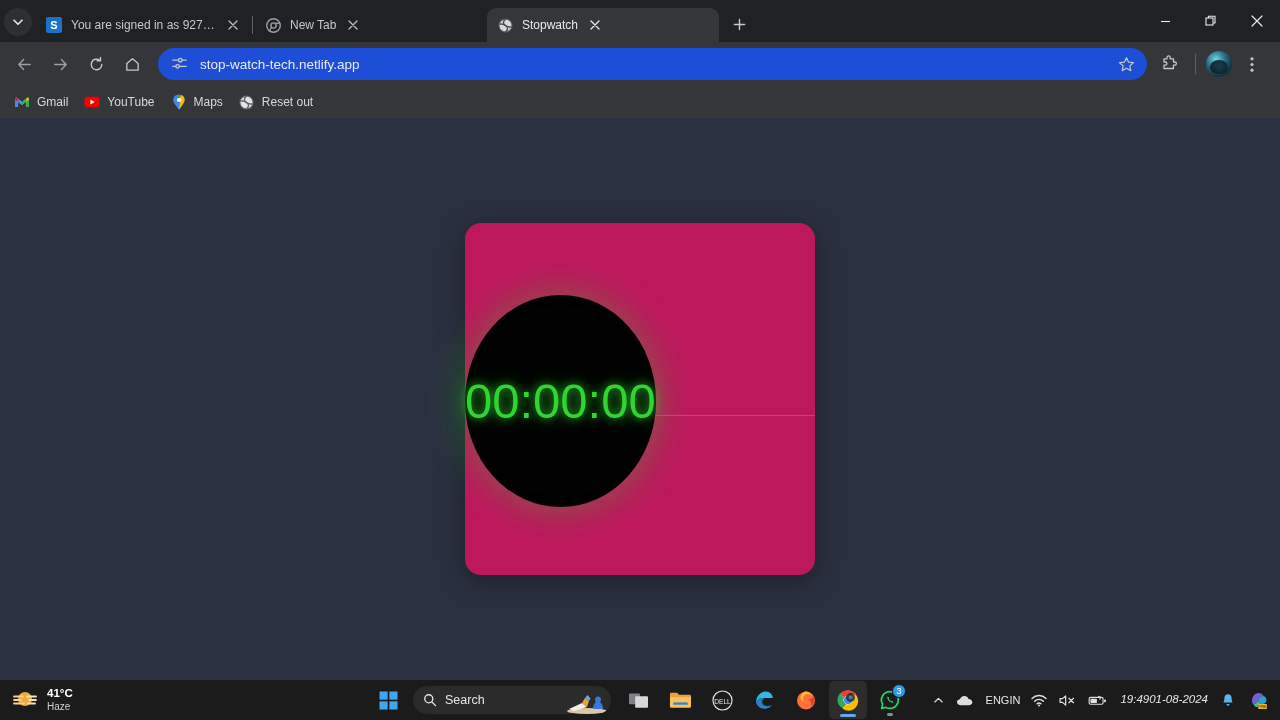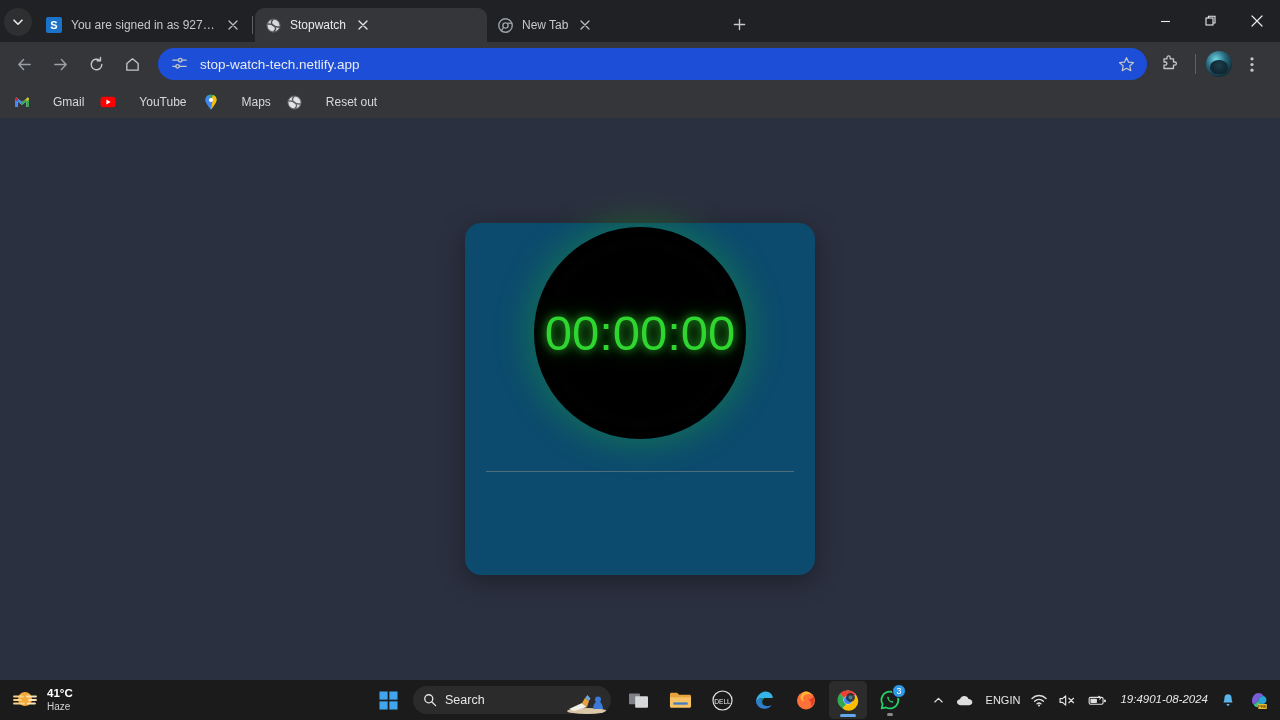--- a/index.html
+++ b/index.html
@@ -101,34 +101,34 @@
   }
 
   
   .bookmarks {
     height: 32px; background: #35363a;
     display: flex; align-items: center; padding-left: 10px;
   }
   .bm {
     display: flex; align-items: center; height: 24px;
     padding: 0 8px 0 4px; margin-right: 4px; border-radius: 4px;
-    color: #d6d8da; font-size: 12px; gap: 16px;
+    color: #d6d8da; font-size: 12px;
   }
   .bm-ico { width: 16px; height: 16px; margin-right: 7px; flex:0 0 auto;
             display:flex; align-items:center; justify-content:center;}
 
   
   .page {
     height: 562px; background: #2b3040;
     display: flex; align-items: center; justify-content: center;
   }
   .card {
-    width: 350px; height: 352px; background: #0c4a6e;
+    width: 350px; height: 352px; background: #be185d;
     border-radius: 16px; position: relative;
-    display: flex; flex-direction: column; align-items: center;
+    display: flex; align-items: center;
     box-shadow: 0 6px 26px rgba(0,0,0,.35);
   }
   .dial-wrap {
     width: 212px; height: 212px; position: relative;
     display: flex; align-items: center; justify-content: center;
     margin-top: 4px;
   }
   .dial-glow {
     position: absolute; inset: 0; border-radius: 50%;
     background: radial-gradient(circle,
@@ -221,50 +221,50 @@
       <span class="tab-title">You are signed in as 927622bee073</span>
       <span class="tab-close">
         <svg width="10" height="10" viewBox="0 0 10 10">
           <path d="M1 1 L9 9 M9 1 L1 9" stroke="#bdbfc2" stroke-width="1.3" stroke-linecap="round"></path>
         </svg>
       </span>
     </div>
 
     <div class="tab-sep"></div>
 
+    <div class="tab inactive" style="width:232px">
+      <span class="tab-favicon">
+        <svg width="15" height="15" viewBox="0 0 16 16">
+          <circle cx="8" cy="8" r="7.2" fill="none" stroke="#9aa0a6" stroke-width="1.5"></circle>
+          <circle cx="8" cy="8" r="2.8" fill="none" stroke="#9aa0a6" stroke-width="1.5"></circle>
+          <path d="M10.4 5.6 L15 5.6" stroke="#9aa0a6" stroke-width="1.4"></path>
+          <path d="M5.6 10.4 L3.3 14.3" stroke="#9aa0a6" stroke-width="1.4"></path>
+        </svg>
+      </span>
+      <span class="tab-title">New Tab</span>
+      <span class="tab-close">
+        <svg width="10" height="10" viewBox="0 0 10 10">
+          <path d="M1 1 L9 9 M9 1 L1 9" stroke="#bdbfc2" stroke-width="1.3" stroke-linecap="round"></path>
+        </svg>
+      </span>
+    </div>
+
     <div class="tab active" style="width:232px">
       <span class="tab-favicon">
         <svg width="15" height="15" viewBox="0 0 16 16">
           <circle cx="8" cy="8" r="7" fill="#d8d9db"></circle>
           <path d="M8 1.2 C5 3.5 5 6 8 8 C11 10 11 12.5 8 14.8" stroke="#4a4b4e" stroke-width="1.5" fill="none"></path>
           <path d="M1.4 6.6 C4 6 6 6.4 8 8 C10 9.6 12 10 14.6 9.4" stroke="#4a4b4e" stroke-width="1.5" fill="none"></path>
           <circle cx="8" cy="8" r="7" fill="none" stroke="#58595c" stroke-width="1.2"></circle>
         </svg>
       </span>
       <span class="tab-title">Stopwatch</span>
       <span class="tab-close">
         <svg width="10" height="10" viewBox="0 0 10 10">
           <path d="M1 1 L9 9 M9 1 L1 9" stroke="#e8eaed" stroke-width="1.3" stroke-linecap="round"></path>
-        </svg>
-      </span>
-    </div>
-
-    <div class="tab inactive" style="width:232px">
-      <span class="tab-favicon">
-        <svg width="15" height="15" viewBox="0 0 16 16">
-          <circle cx="8" cy="8" r="7.2" fill="none" stroke="#9aa0a6" stroke-width="1.5"></circle>
-          <circle cx="8" cy="8" r="2.8" fill="none" stroke="#9aa0a6" stroke-width="1.5"></circle>
-          <path d="M10.4 5.6 L15 5.6" stroke="#9aa0a6" stroke-width="1.4"></path>
-          <path d="M5.6 10.4 L3.3 14.3" stroke="#9aa0a6" stroke-width="1.4"></path>
-        </svg>
-      </span>
-      <span class="tab-title">New Tab</span>
-      <span class="tab-close">
-        <svg width="10" height="10" viewBox="0 0 10 10">
-          <path d="M1 1 L9 9 M9 1 L1 9" stroke="#bdbfc2" stroke-width="1.3" stroke-linecap="round"></path>
         </svg>
       </span>
     </div>
 
     <div class="newtab">
       <svg width="13" height="13" viewBox="0 0 14 14">
         <path d="M7 1.5 V12.5 M1.5 7 H12.5" stroke="#c7c8ca" stroke-width="1.5" stroke-linecap="round"></path>
       </svg>
     </div>
 

